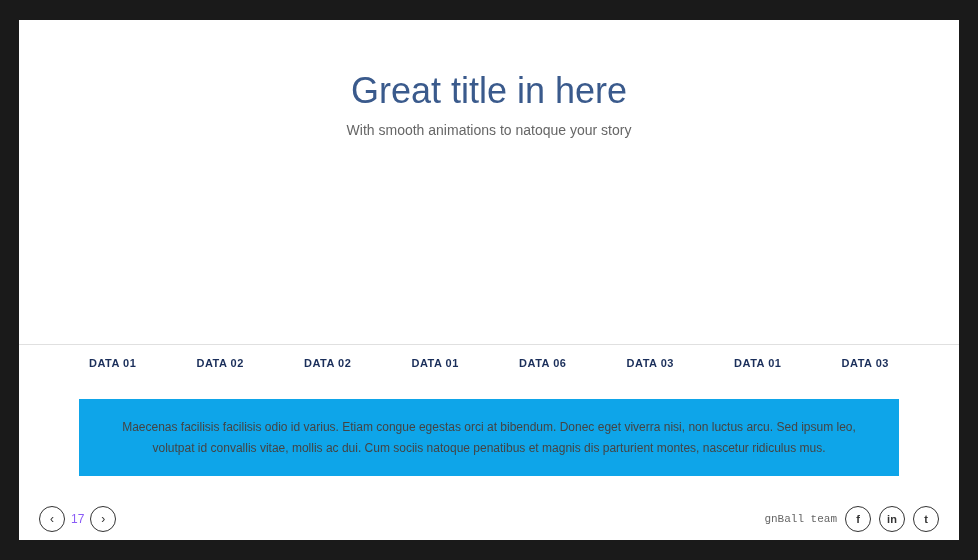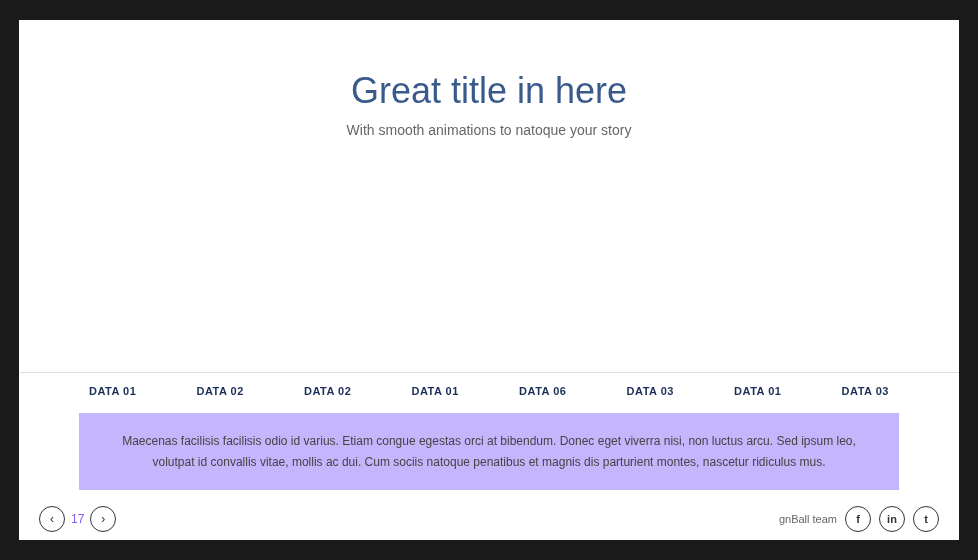--- a/index.html
+++ b/index.html
@@ -50,22 +50,22 @@
     }
     .data-tab {
       font-size: 11px;
       font-weight: 700;
       color: #1a2e5a;
       letter-spacing: 0.5px;
       cursor: pointer;
       padding: 0 10px;
     }
     .description-box {
-      margin: 8px 60px;
-      background: #c4b5fd;
+      margin: 22px 60px;
+      background: #0ea5e9;
       padding: 18px 28px;
       text-align: center;
     }
     .description-text {
       font-size: 12px;
       color: #444;
       line-height: 1.7;
     }
     .footer {
       display: flex;
@@ -98,20 +98,21 @@
       font-weight: 500;
     }
     .footer-right {
       display: flex;
       align-items: center;
       gap: 8px;
     }
     .brand-text {
       font-size: 11px;
       color: #666;
+      font-family: Liberation Mono, monospace;
     }
     .social-btn {
       width: 26px;
       height: 26px;
       border-radius: 50%;
       border: 1.5px solid #333;
       background: white;
       display: flex;
       align-items: center;
       justify-content: center;

